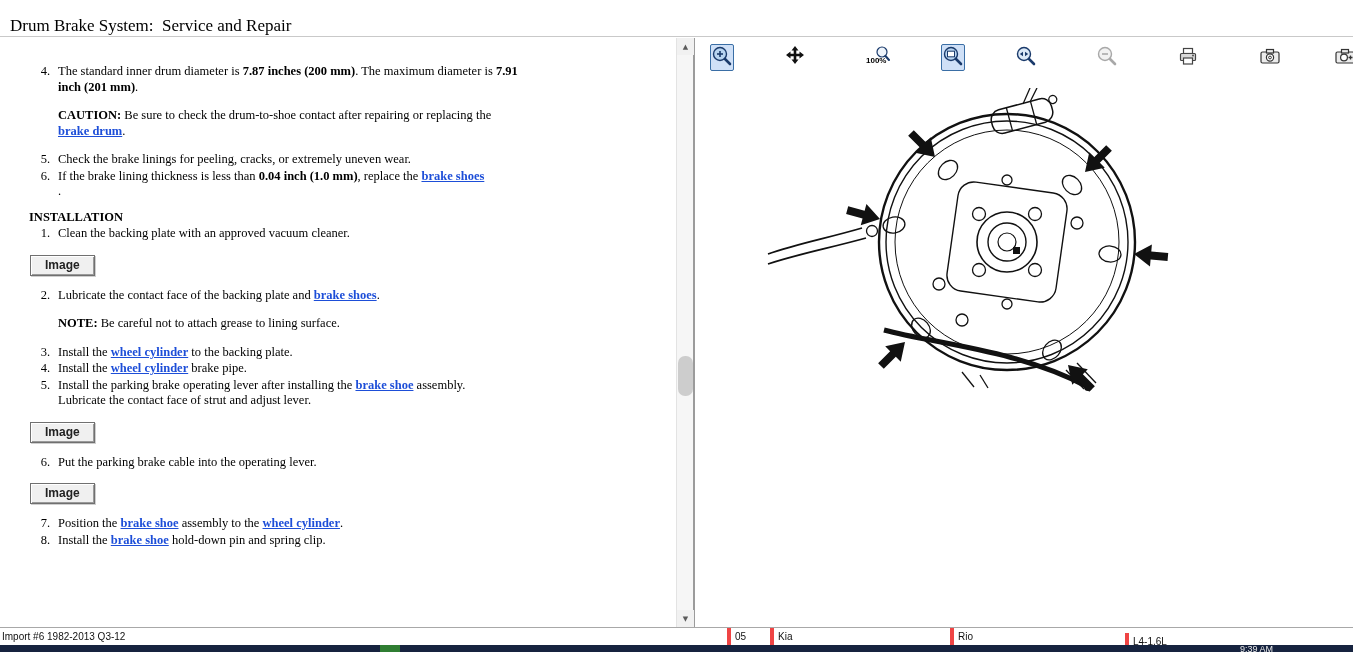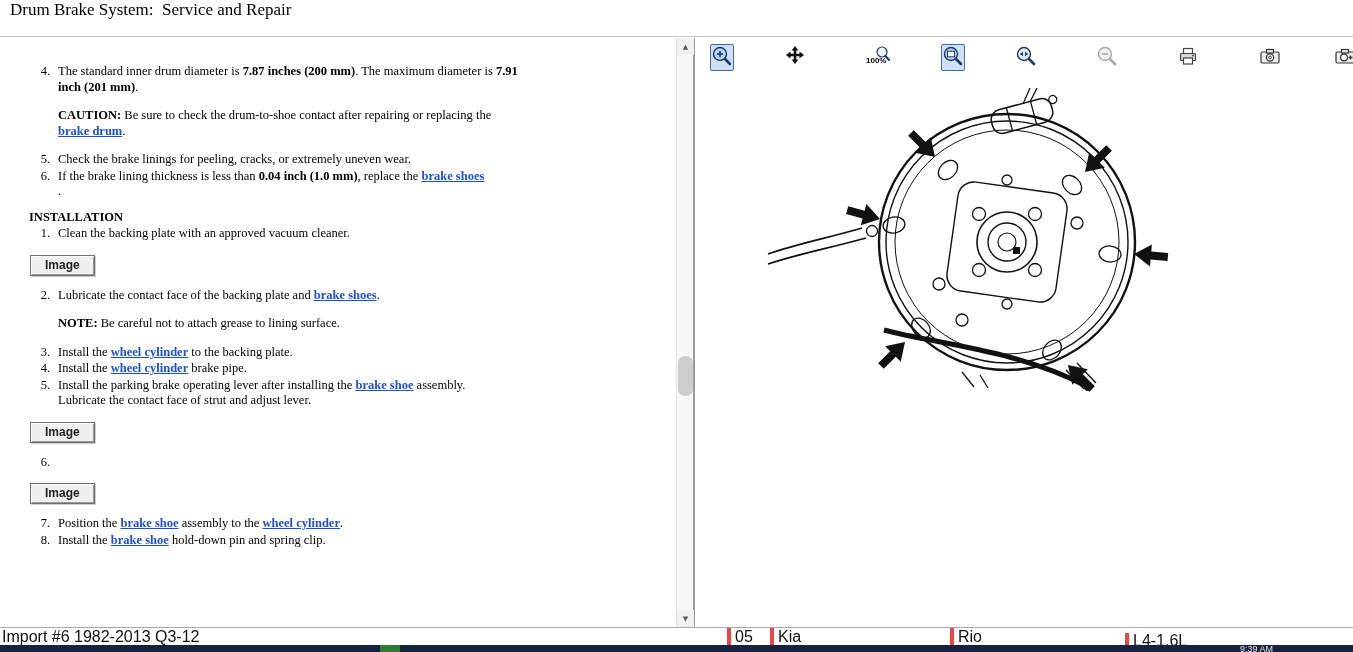--- a/index.html
+++ b/index.html
@@ -4,21 +4,21 @@
 <style>
   * { box-sizing: border-box; }
   html,body { margin:0; padding:0; }
   body {
     width:1353px; height:652px; overflow:hidden; position:relative;
     background:#fff; font-family:"Liberation Serif", serif; color:#000;
   }
 
   
   .titlebar {
-    height:37px; border-bottom:1px solid #c9c9c9; display:flex; align-items:flex-start;
+    height:37px; border-bottom:1px solid #c9c9c9; display:flex; align-items:flex-end;
     padding-left:10px; font-size:17px; white-space:pre; background:#fff;
   }
 
   
   .main { position:absolute; top:38px; left:0; right:0; bottom:25px; display:flex; background:#fff; }
 
   .doc-panel { width:676px; height:100%; overflow:hidden; position:relative; background:#fff; }
   .doc { padding:26px 14px 0 29px; font-size:12.5px; line-height:15.5px; }
 
   .li { display:flex; margin-bottom:1px; }
@@ -59,21 +59,21 @@
   }
   .tool-btn.grp { margin-left:8px; }
   .tool-btn.selected { background:#cfe0f7; border:1px solid #3a6ea5; border-radius:2px; }
   .tool-btn.disabled { opacity:.85; cursor:default; }
   .diagram-wrap { position:absolute; left:70px; top:50px; width:420px; height:345px; }
 
   
   .statusbar {
     position:absolute; left:0; right:0; bottom:7px; height:18px; background:#fff;
     border-top:1px solid #a8a8a8; display:flex; align-items:center;
-    font-family:"Liberation Sans", sans-serif; font-size:16px; color:#111;
+    font-family:"Liberation Sans", sans-serif; font-size:10px; color:#111;
   }
   .sb-cell { height:100%; display:flex; align-items:center; padding-left:4px; border-left:4px solid #ef4444; }
   .sb-left { width:727px; border-left:none; padding-left:2px; }
   .sb-c1 { width:43px; }
   .sb-c2 { width:180px; }
   .sb-c3 { width:175px; }
   .sb-c4 { flex:1;margin-top:9px; }
 
   
   .taskbar { position:absolute; left:0; right:0; bottom:0; height:7px; background:#16233f; overflow:hidden; }
@@ -139,20 +139,21 @@
 
       <div class="li">
         <span class="num">5.</span>
         <div class="txt"><span>Install the parking brake operating lever after installing the </span><a class="doc-link b">brake shoe</a><span> assembly.</span><br><span>Lubricate the contact face of strut and adjust lever.</span></div>
       </div>
 
       <button class="img-btn">Image</button>
 
       <div class="li">
         <span class="num">6.</span>
+        <div class="txt"><span>Put the parking brake cable into the operating lever.</span></div>
       </div>
 
       <button class="img-btn">Image</button>
 
       <div class="li">
         <span class="num">7.</span>
         <div class="txt"><span>Position the </span><a class="doc-link b">brake shoe</a><span> assembly to the </span><a class="doc-link b">wheel cylinder</a><span>.</span></div>
       </div>
 
       <div class="li">

